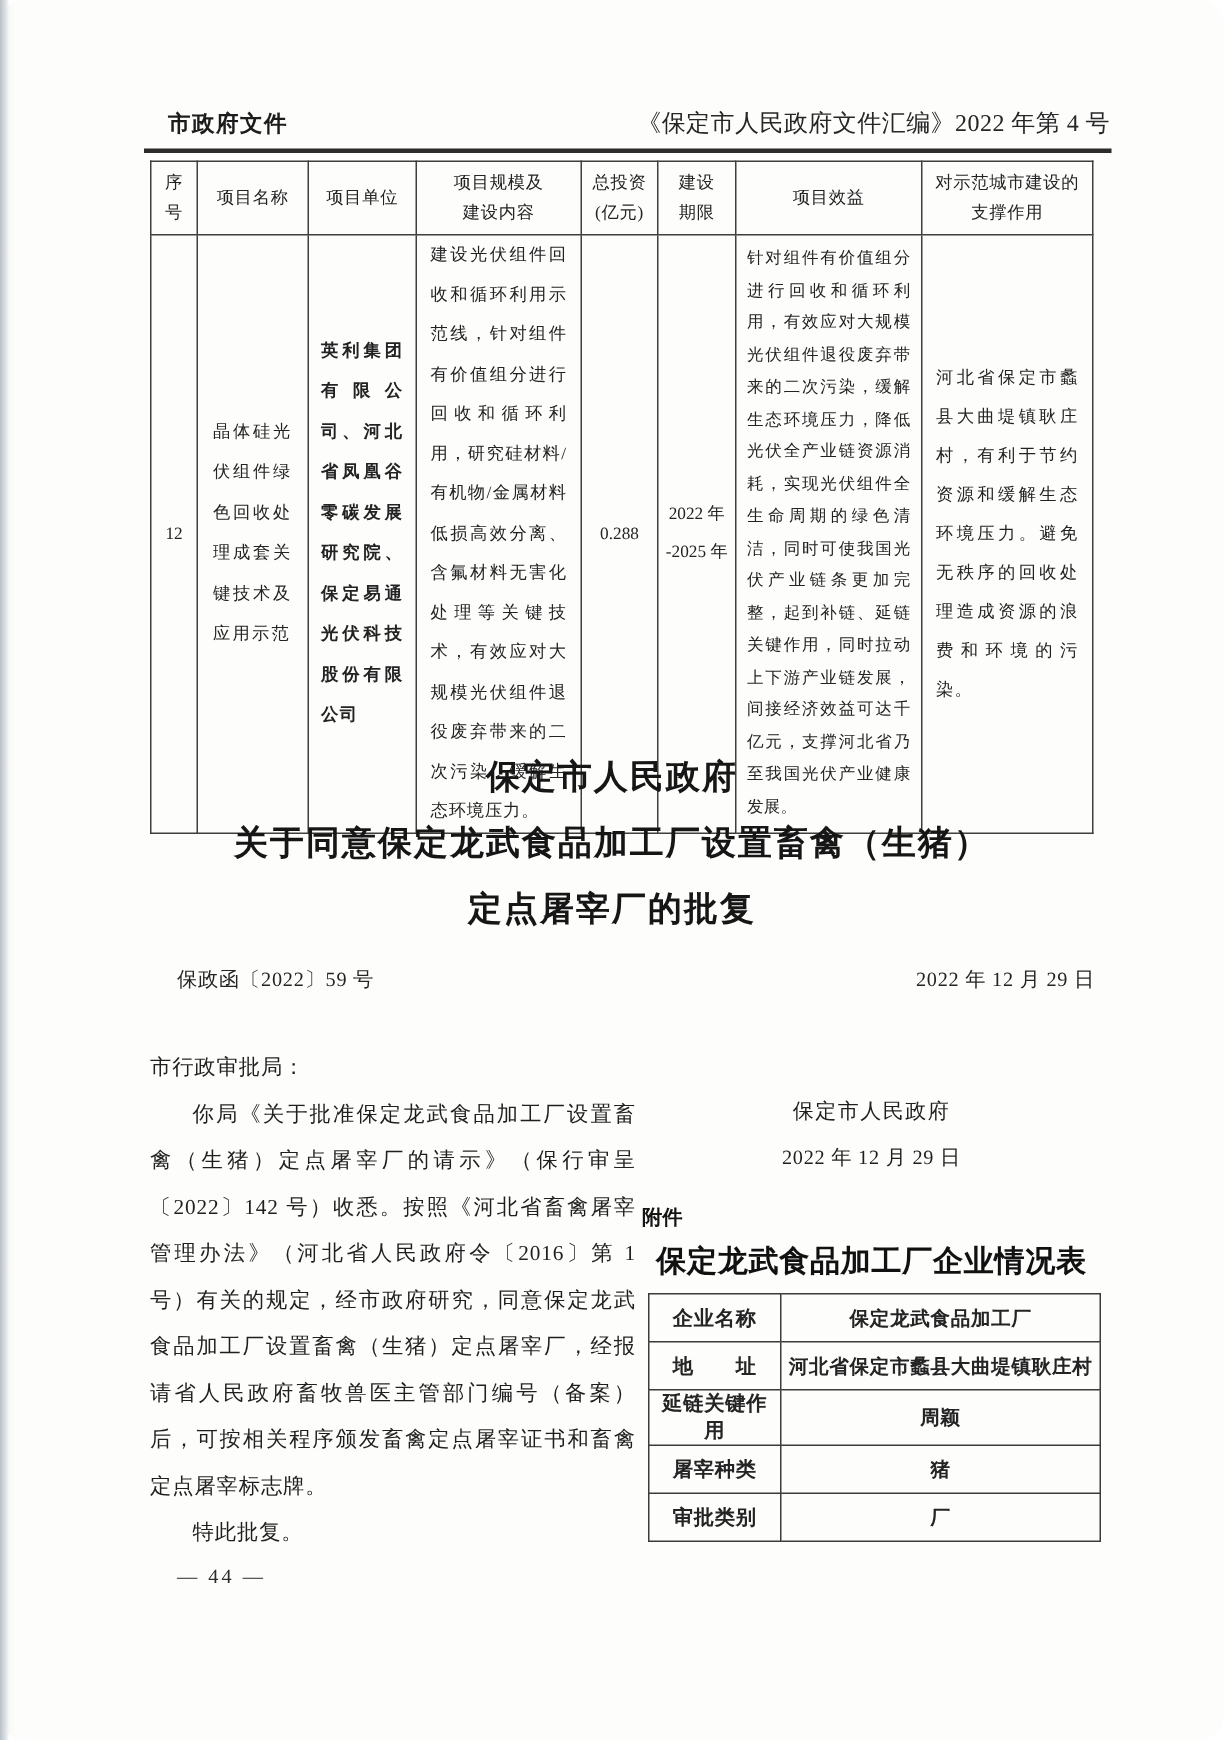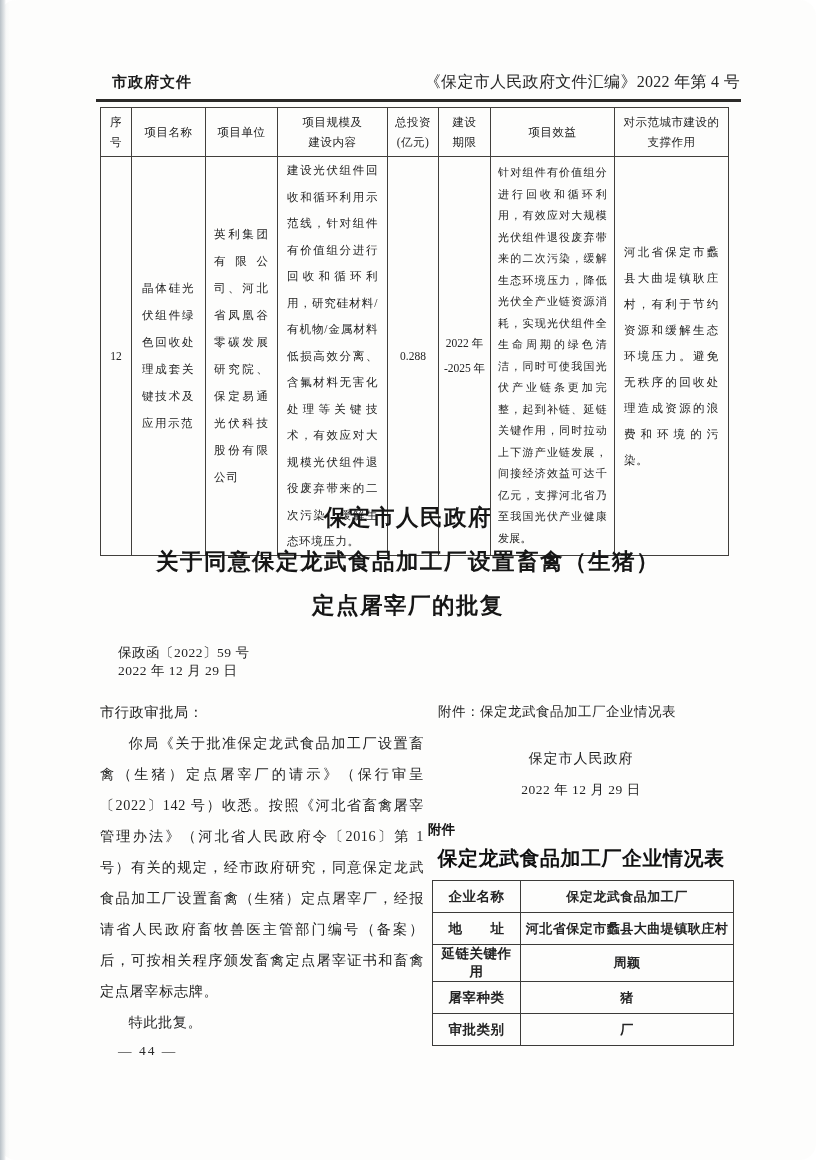--- a/index.html
+++ b/index.html
@@ -49,36 +49,36 @@
   .projects th {
     font-size: 11.5px; line-height: 20px; text-align: center;
     height: 44px; padding: 2px 1px; letter-spacing: 0.5px;
   }
   .projects td { font-size: 11.5px; }
   .cell-center { text-align: center; }
   .cell-just {
     text-align: justify; text-justify: inter-character;
   }
   td.c-name { padding: 0 10px; line-height: 27px; letter-spacing: 1.5px; }
-  td.c-unit { padding: 0 8px;  line-height: 27px; letter-spacing: 1px; }
+  td.c-unit { padding: 0 8px;  line-height: 27px; letter-spacing: 1px; font-weight: bold; }
   td.c-scale{ padding: 0 9px;  line-height: 26.5px; letter-spacing: 0.6px; }
   td.c-benefit { padding: 0 7px; line-height: 21.5px; font-size: 11px; letter-spacing: 0.2px; vertical-align: middle; }
   td.c-support { padding: 0 9px; line-height: 26px; letter-spacing: 0.8px; }
   td.c-period { line-height: 25px; font-size: 11.5px; }
   
   .doc-title {
     position: absolute; left: 0; top: 496px; width: 816px;
     text-align: center; font-weight: bold; color: #161616;
     font-size: 22.5px; line-height: 44px; letter-spacing: 1.5px;
     font-family: "Liberation Serif", "DejaVu Serif", serif;
   }
   .doc-meta {
     position: absolute; left: 118px; top: 644px; width: 612px;
     display: flex; justify-content: space-between;
-    font-size: 13.5px; color: #242424; letter-spacing: 0.5px; flex-direction: column;
+    font-size: 13.5px; color: #242424; letter-spacing: 0.5px;
   }
   
   .col-left {
     position: absolute; left: 100px; top: 697px; width: 324px;
     font-size: 14.2px; line-height: 31px; letter-spacing: 0.6px;
     color: #1f1f1f; text-align: justify; text-justify: inter-character;
   }
   .col-left .indent { text-indent: 2em; }
   .col-right { position: absolute; left: 428px; top: 703px; width: 306px; color: #1f1f1f; }
   .att-note { font-size: 13.5px; letter-spacing: 0.5px; padding-left: 10px; }
@@ -182,21 +182,20 @@
     <span>2022 年 12 月 29 日</span>
   </div>
 
   <div class="col-left">
     <div>市行政审批局：</div>
     <div class="indent">你局《关于批准保定龙武食品加工厂设置畜禽（生猪）定点屠宰厂的请示》（保行审呈〔2022〕142 号）收悉。按照《河北省畜禽屠宰管理办法》（河北省人民政府令〔2016〕第 1 号）有关的规定，经市政府研究，同意保定龙武食品加工厂设置畜禽（生猪）定点屠宰厂，经报请省人民政府畜牧兽医主管部门编号（备案）后，可按相关程序颁发畜禽定点屠宰证书和畜禽定点屠宰标志牌。</div>
     <div class="indent">特此批复。</div>
   </div>
 
   <div class="col-right">
-    <div class="att-note">附件：保定龙武食品加工厂企业情况表</div>
     <div class="signer">保定市人民政府</div>
     <div class="sign-date">2022 年 12 月 29 日</div>
     <div class="att-label">附件</div>
     <div class="att-title">保定龙武食品加工厂企业情况表</div>
 
     <table class="att-table">
       <colgroup>
           <col style="width:88px">
           <col style="width:213px">
         </colgroup>

